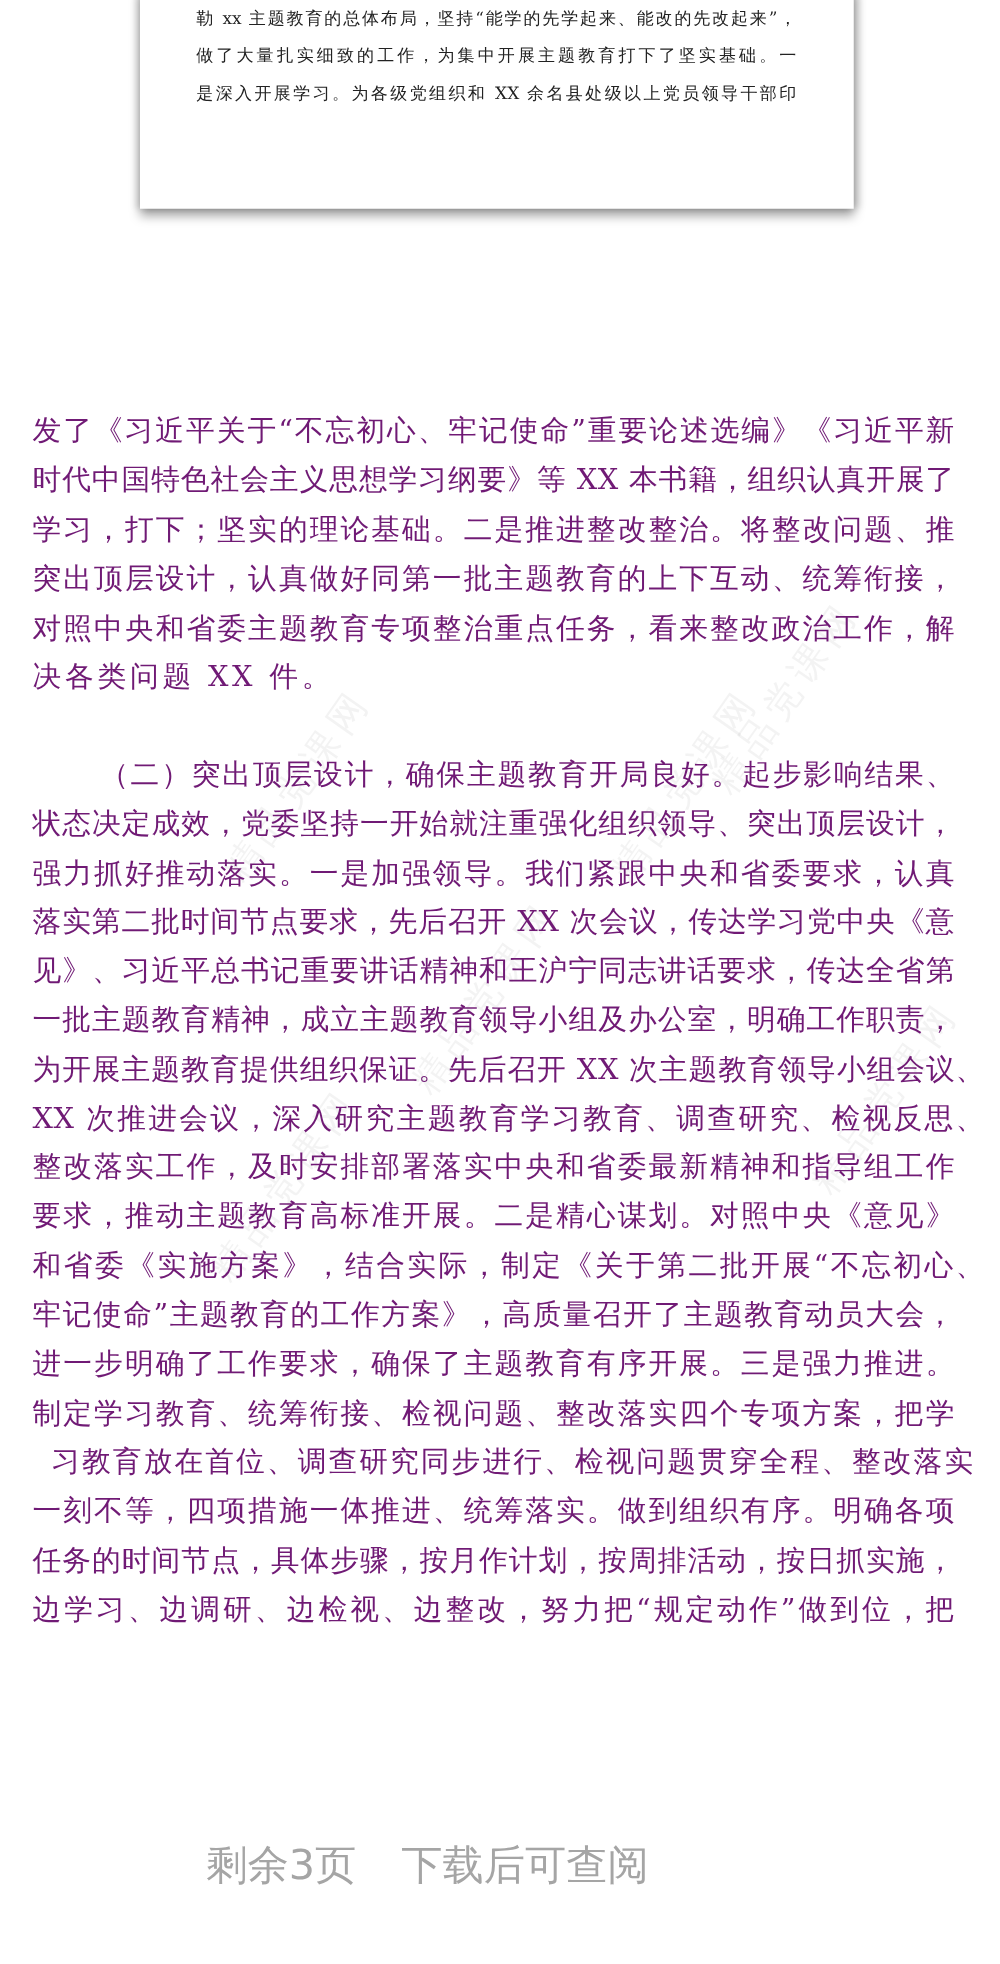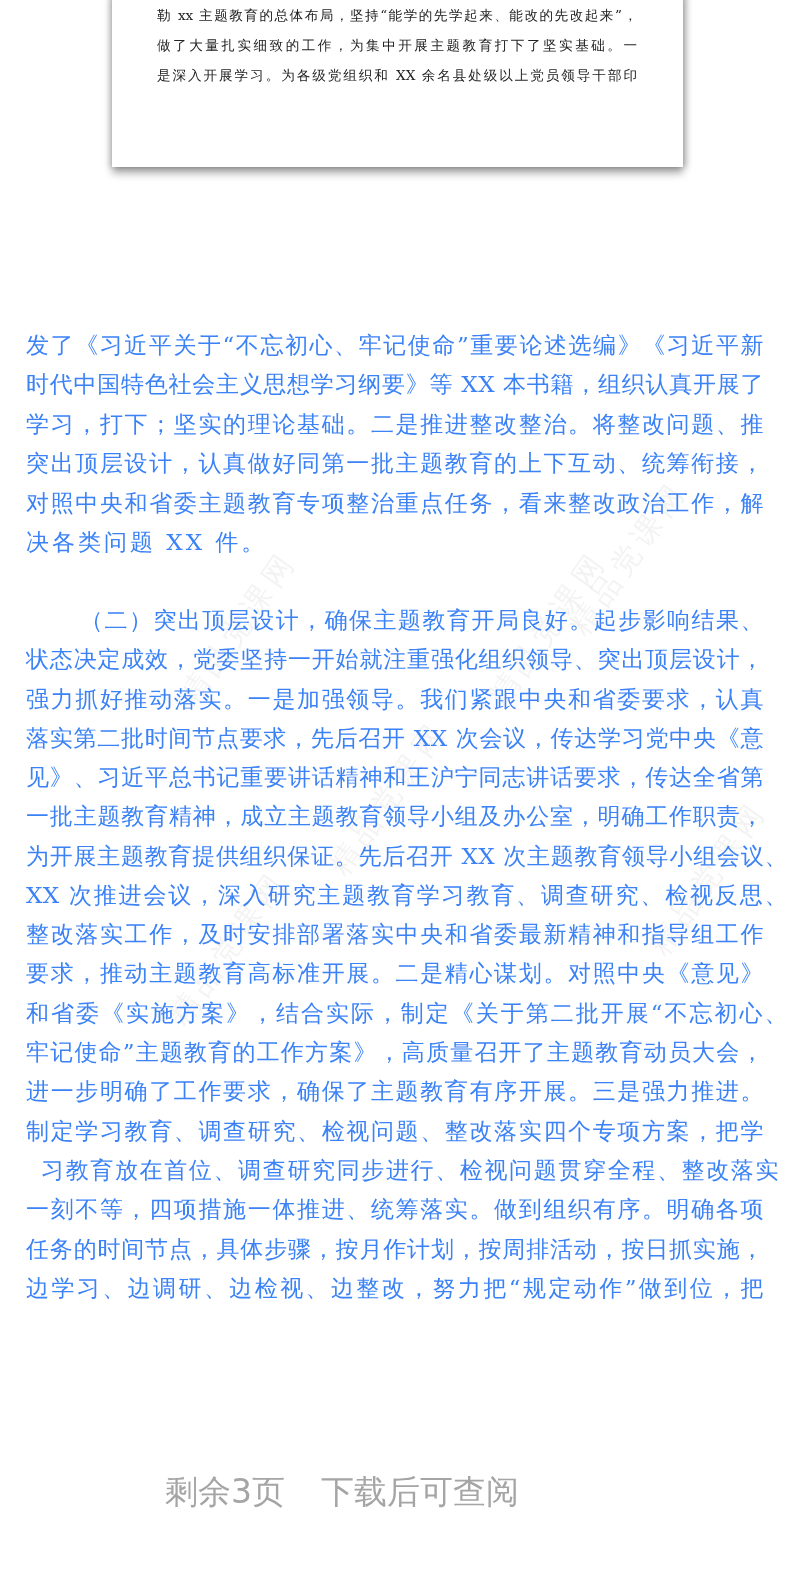--- a/index.html
+++ b/index.html
@@ -48,21 +48,21 @@
     position: absolute;
     left: 26px;
     width: 738px;
     font-size: 23px;
     height: 32px;
     line-height: 32px;
     white-space: nowrap;
     text-align: justify;
     text-align-last: justify;
     letter-spacing: 0.5px;
-    color: #3b82f6;
+    color: #701a75;
   }
   .line.short {
     text-align: left;
     text-align-last: left;
     letter-spacing: 3px;
   }
   .line.indent {
     left: 80px;
     width: 684px;
   }
@@ -129,21 +129,21 @@
   <div class="line" style="top:722px;">落实第二批时间节点要求，先后召开 XX 次会议，传达学习党中央《意</div>
   <div class="line" style="top:761px;">见》、习近平总书记重要讲话精神和王沪宁同志讲话要求，传达全省第</div>
   <div class="line" style="top:800px;">一批主题教育精神，成立主题教育领导小组及办公室，明确工作职责，</div>
   <div class="line wide" style="top:840px;">为开展主题教育提供组织保证。先后召开 XX 次主题教育领导小组会议、</div>
   <div class="line wide" style="top:879px;">XX 次推进会议，深入研究主题教育学习教育、调查研究、检视反思、</div>
   <div class="line" style="top:918px;">整改落实工作，及时安排部署落实中央和省委最新精神和指导组工作</div>
   <div class="line" style="top:957px;">要求，推动主题教育高标准开展。二是精心谋划。对照中央《意见》</div>
   <div class="line wide" style="top:997px;">和省委《实施方案》，结合实际，制定《关于第二批开展“不忘初心、</div>
   <div class="line" style="top:1036px;">牢记使命”主题教育的工作方案》，高质量召开了主题教育动员大会，</div>
   <div class="line" style="top:1075px;">进一步明确了工作要求，确保了主题教育有序开展。三是强力推进。</div>
-  <div class="line" style="top:1115px;">制定学习教育、调查研究、检视问题、整改落实四个专项方案，把学</div>
+  <div class="line" style="top:1115px;">制定学习教育、统筹衔接、检视问题、整改落实四个专项方案，把学</div>
   <div class="line" style="top:1154px;margin-left:15px;">习教育放在首位、调查研究同步进行、检视问题贯穿全程、整改落实</div>
   <div class="line" style="top:1193px;">一刻不等，四项措施一体推进、统筹落实。做到组织有序。明确各项</div>
   <div class="line" style="top:1233px;">任务的时间节点，具体步骤，按月作计划，按周排活动，按日抓实施，</div>
   <div class="line" style="top:1272px;">边学习、边调研、边检视、边整改，努力把“规定动作”做到位，把</div>
 </div>
 
 <div class="remaining-prompt">
   <span>剩余3页</span><span class="gap"></span><span>下载后可查阅</span>
 </div>
 

